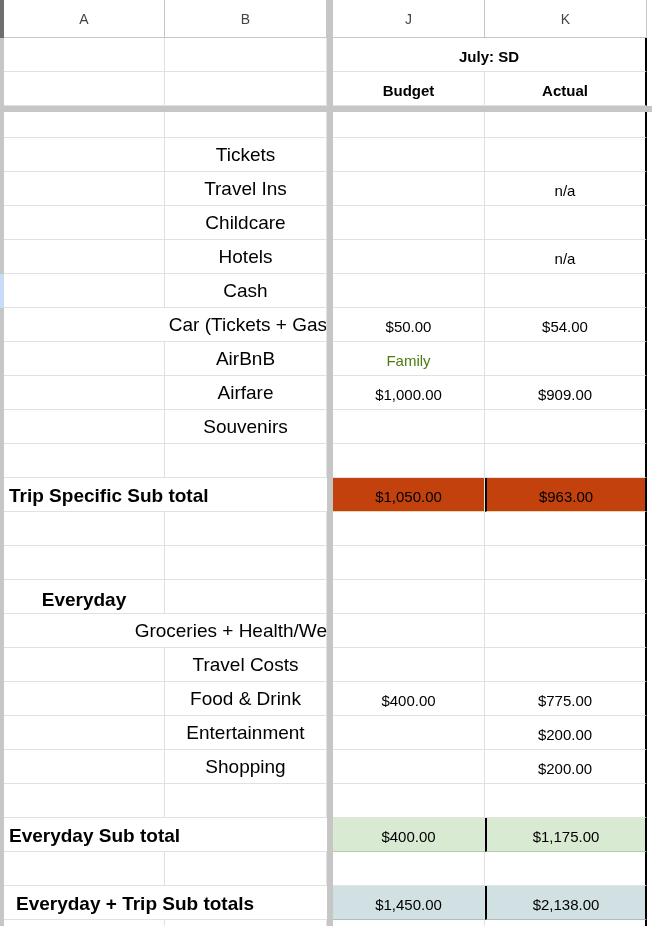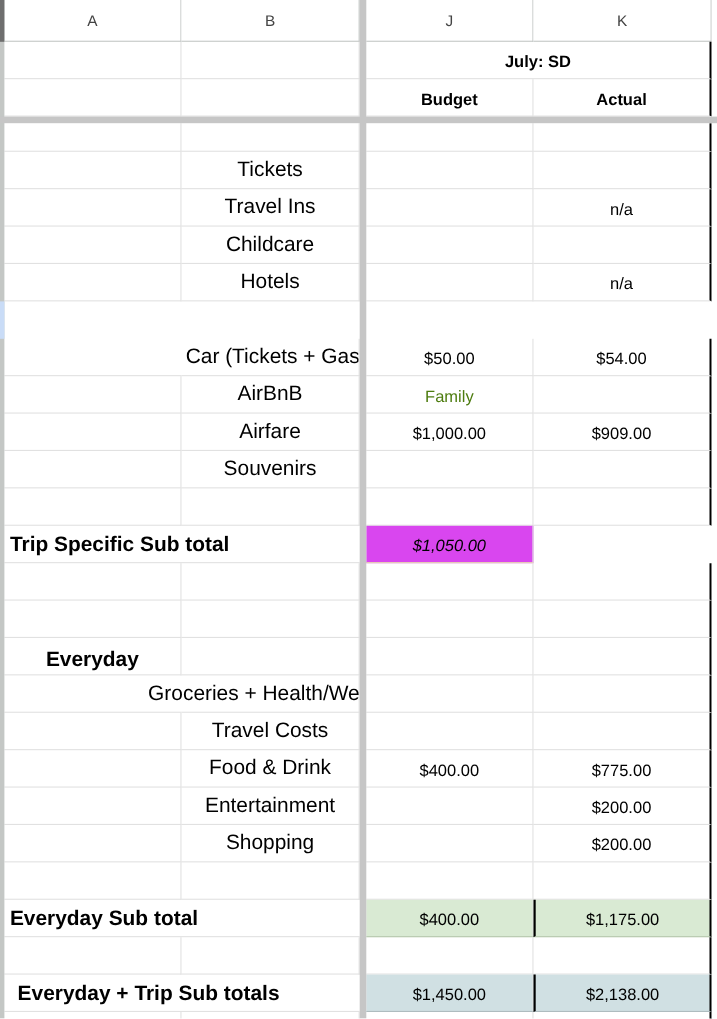--- a/index.html
+++ b/index.html
@@ -14,21 +14,21 @@
   .cK { left:485px; width:162px; border-right:2px solid #000; }
   .lbl { font-size:19px; justify-content:center; }
   .num { font-size:15px; justify-content:center; padding-top:4px; }
   .bold { font-weight:bold; }
   .freeze-v { position:absolute; left:327px; top:0; width:6px; height:926px; background:#c6c6c6; z-index:5; }
   .freeze-h { position:absolute; left:0; top:106px; width:652px; height:6px; background:#c6c6c6; z-index:5; }
   .rownum { position:absolute; left:0; top:0; width:4px; height:926px; background:#c4c7c5; z-index:4; }
   .rownum-top { position:absolute; left:0; top:0; width:4px; height:38px; background:#6e6e6e; z-index:6; }
   .sel-row { position:absolute; left:0; top:274px; width:4px; height:34px; background:#c9dcf7; z-index:6; }
   .right-edge { position:absolute; left:647px; top:0; width:5px; height:926px; background:#fff; }
-  .fill-yellow { background:#d946ef;font-style:italic; }
+  .fill-yellow { background:#c2410c; }
   .fill-green { background:#d9ead3; }
   .fill-blue { background:#d0e0e3; }
   .thickL { border-left:2px solid #000; }
 </style>
 </head>
 <body>
 
 <div class="sheet">
 
   <div class="colhdr" style="left:4px;width:161px;">A</div>
@@ -73,20 +73,26 @@
     <div class="cell cB lbl">Childcare</div>
     <div class="cell cJ num"></div>
     <div class="cell cK num"></div>
   </div>
   <div class="row" style="top:240px;height:34px;">
     <div class="cell cA"></div>
     <div class="cell cB lbl">Hotels</div>
     <div class="cell cJ num"></div>
     <div class="cell cK num">n/a</div>
   </div>
+  <div class="row" style="top:274px;height:34px;">
+    <div class="cell cA"></div>
+    <div class="cell cB lbl">Cash</div>
+    <div class="cell cJ num"></div>
+    <div class="cell cK num"></div>
+  </div>
   <div class="row" style="top:308px;height:34px;">
     <div class="cell cA" style="border-right:none;"></div>
     <div class="cell cB" style="overflow:hidden;justify-content:flex-end;">
       <span style="font-size:19px;position:absolute;right:-1px;white-space:nowrap;">Car (Tickets + Gas</span>
     </div>
     <div class="cell cJ num">$50.00</div>
     <div class="cell cK num">$54.00</div>
   </div>
   <div class="row" style="top:342px;height:34px;">
     <div class="cell cA"></div>
@@ -112,20 +118,21 @@
     <div class="cell cB"></div>
     <div class="cell cJ"></div>
     <div class="cell cK"></div>
   </div>
 
   <div class="row" style="top:478px;height:34px;">
     <div class="cell" style="left:4px;width:323px;border-right:none;">
       <span style="font-size:19px;font-weight:bold;padding-left:5px;padding-top:3px;">Trip Specific Sub total</span>
     </div>
     <div class="cell cJ num fill-yellow" style="border-bottom:1px solid #e6d9b0;">$1,050.00</div>
+    <div class="cell cK num fill-yellow thickL" style="border-bottom:1px solid #e6d9b0;">$963.00</div>
   </div>
 
   <div class="row" style="top:512px;height:34px;">
     <div class="cell cA"></div>
     <div class="cell cB"></div>
     <div class="cell cJ"></div>
     <div class="cell cK"></div>
   </div>
   <div class="row" style="top:546px;height:34px;">
     <div class="cell cA"></div>

